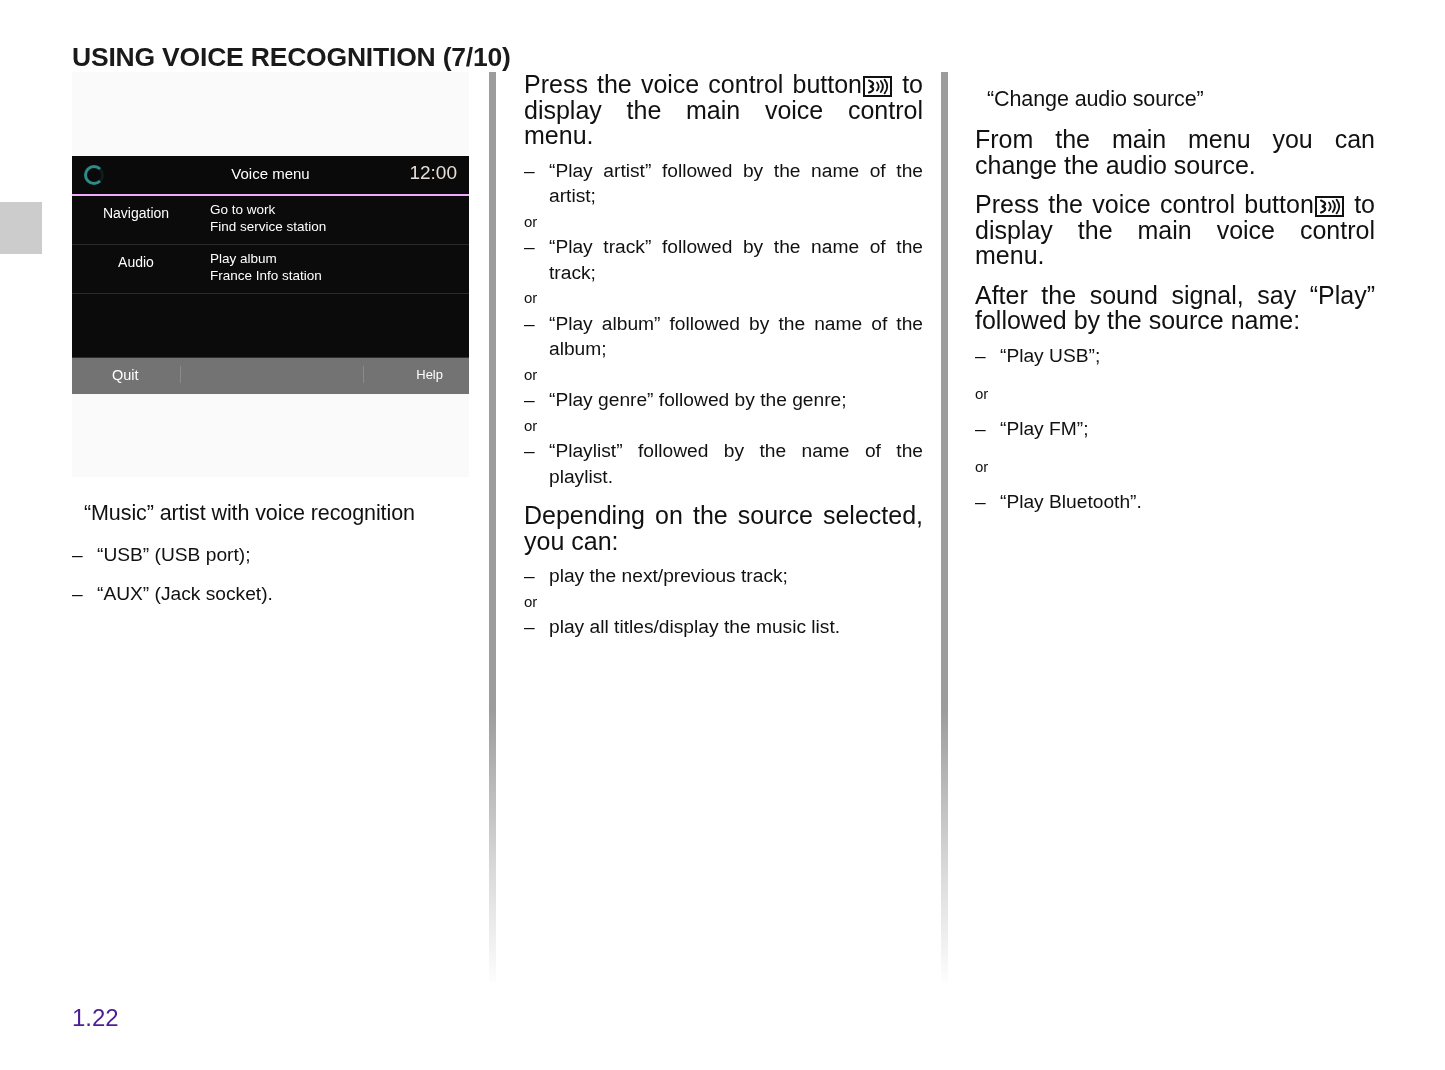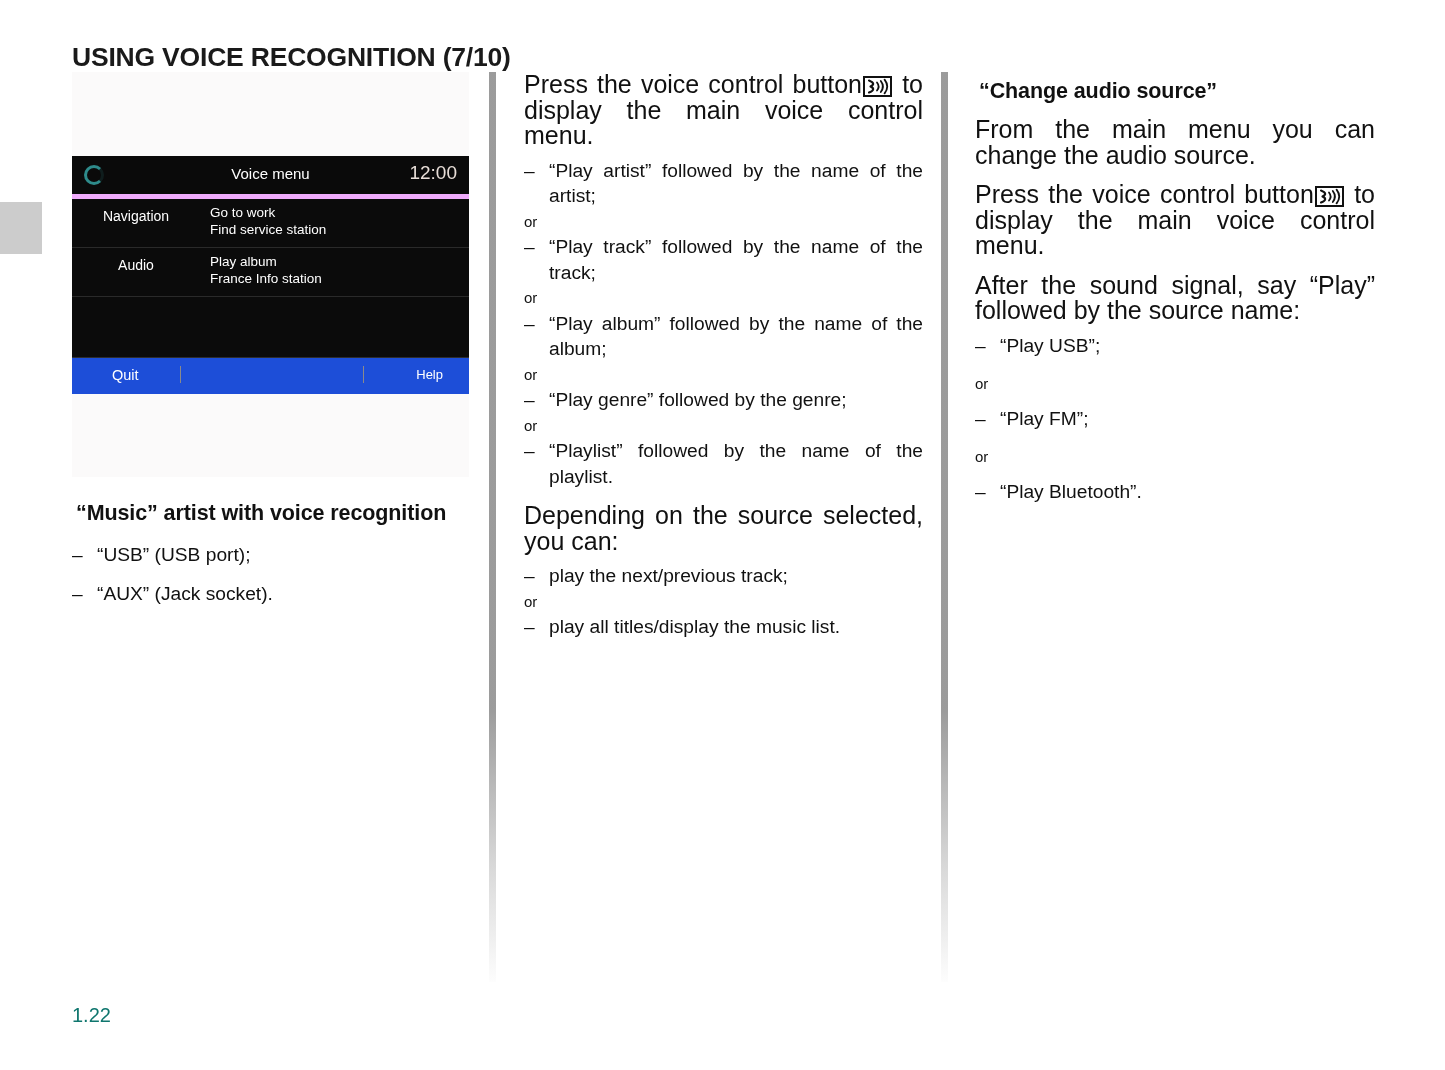--- a/index.html
+++ b/index.html
@@ -77,21 +77,21 @@
     width: 397px;
     height: 238px;
     background: #0b0b0b;
     color: #ffffff;
     overflow: hidden;
   }
   .screen-topbar {
     position: relative;
     height: 38px;
     background: #0a0a0a;
-    border-bottom: 5px solid #f0abfc;
+    border-bottom: 2px solid #f0abfc;
   }
   .screen-logo {
     position: absolute;
     left: 12px;
     top: 9px;
     width: 20px;
     height: 20px;
     border-radius: 50%;
     border: 3.5px solid #2e8b8b;
     border-right-color: rgba(46,139,139,0.15);
@@ -134,21 +134,21 @@
     top: 5px;
     font-size: 13.5px;
     line-height: 17px;
     color: #ffffff;
   }
   .screen-footer {
     position: absolute;
     left: 0; right: 0;
     bottom: 0;
     height: 36px;
-    background: #1d4ed8;
+    background: #737373;
     border-top: 1px solid #2e2e2e;
   }
   .footer-quit {
     position: absolute;
     left: 40px;
     top: 9px;
     font-size: 14.5px;
   }
   .footer-help {
     position: absolute;
@@ -161,23 +161,23 @@
     top: 8px;
     width: 1px;
     height: 17px;
     background: #8a8a8a;
   }
   .footer-tick.t1 { left: 108px; }
   .footer-tick.t2 { left: 291px; }
 
   
   h2.sub-head {
-    margin: 4px;
+    margin: 12px;
     font-size: 21.5px;
-    font-weight: bold;
+    font-weight: normal;
     line-height: 31px;
     letter-spacing: -0.1px;
     color: #111111;
   }
   .col-left h2.sub-head { margin-top: 21px; }
 
   p.body {
     margin: 0 0 0 0;
     font-size: 25px;
     line-height: 25.5px;
@@ -223,22 +223,22 @@
     position: relative;
     margin: 0 1px;
   }
   .vc-icon svg { display: block; }
 
   
   .page-number {
     position: absolute;
     left: 72px;
     top: 1004px;
-    font-size: 20px;
-    color: #0f766e;
+    font-size: 24px;
+    color: #4c1d95;
   }
 </style>
 </head>
 <body>
 
 <h1 class="page-title">USING VOICE RECOGNITION (7/10)</h1>
 
 <div class="chapter-tab"></div>
 
 <div class="col-sep sep-1"></div>

